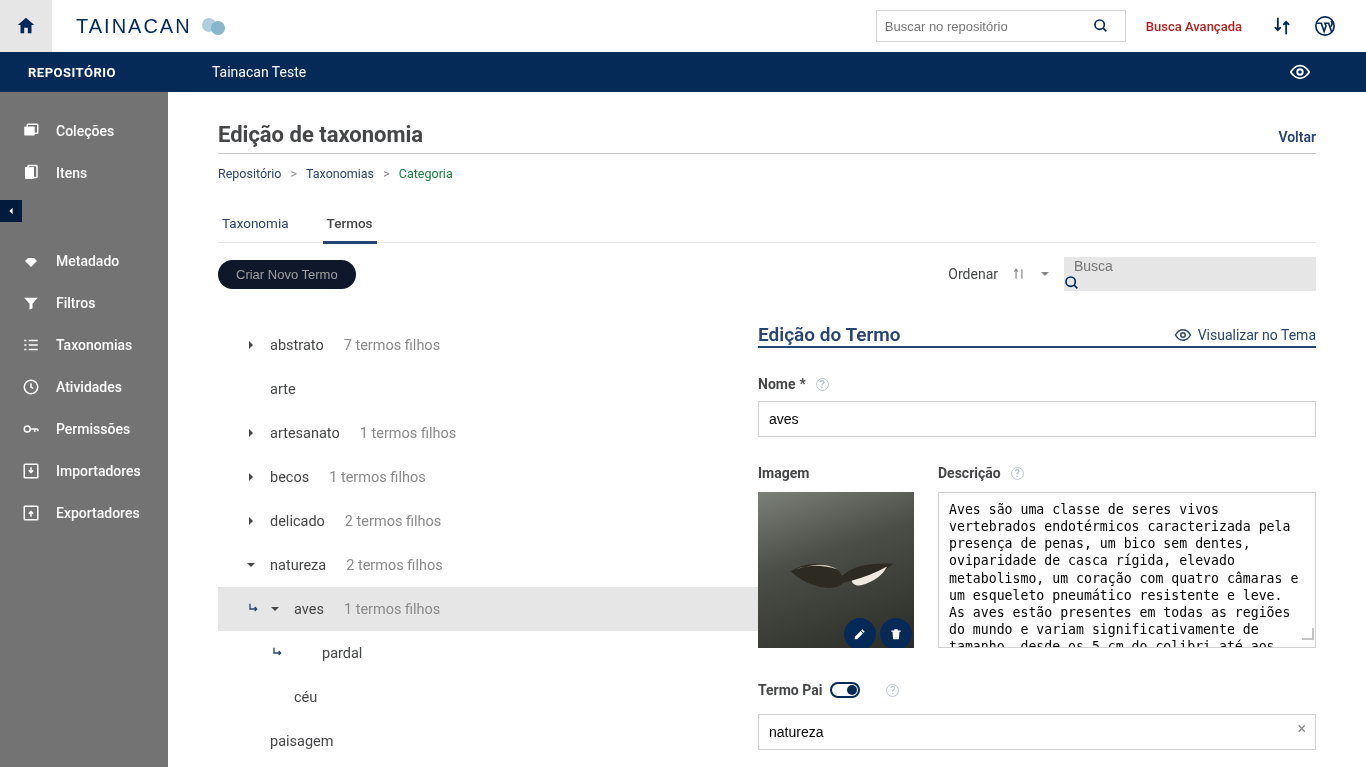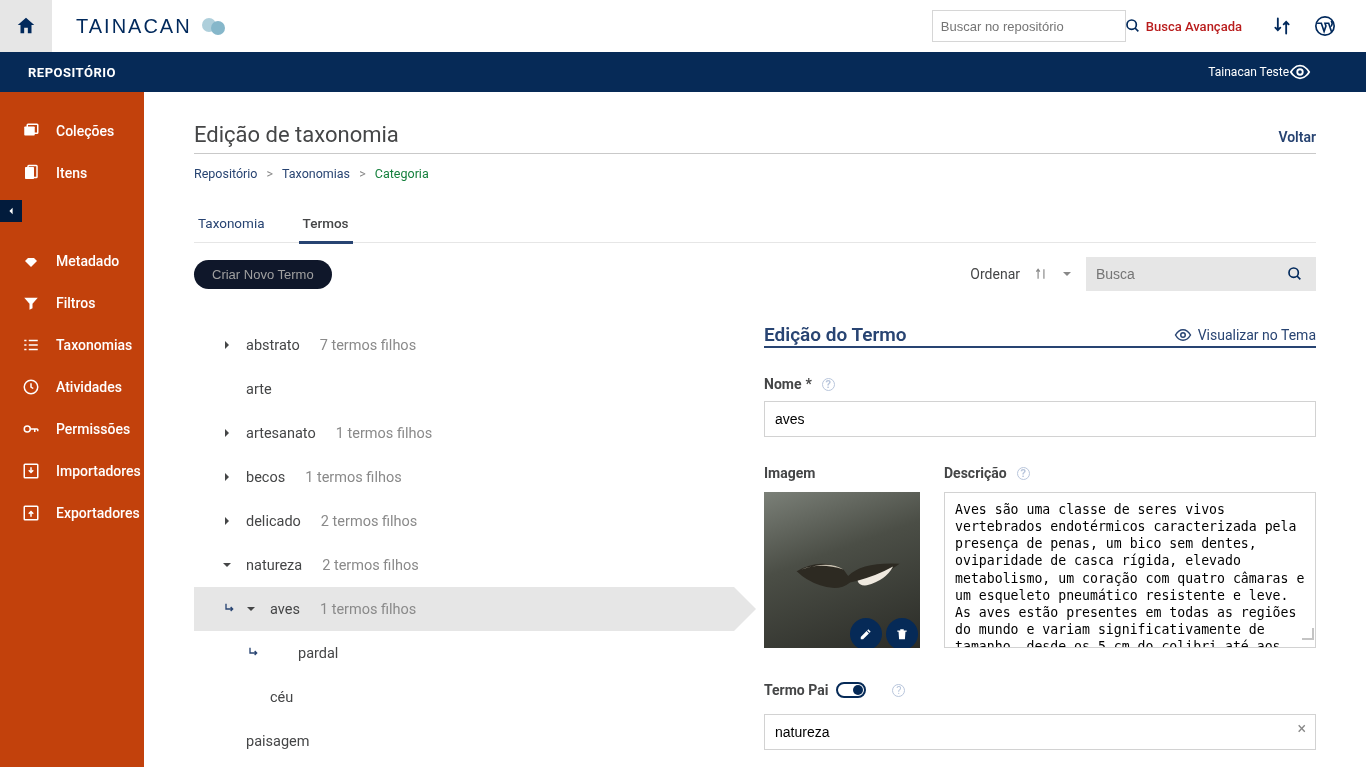--- a/index.html
+++ b/index.html
@@ -5,66 +5,66 @@
   * { box-sizing: border-box; margin: 0; padding: 0; }
   html, body { height: 100%; font-family: -apple-system, BlinkMacSystemFont, "Segoe UI", Roboto, sans-serif; color: #454647; }
   body { display: flex; flex-direction: column; overflow: hidden; }
 
   
   .topbar { height: 52px; display: flex; align-items: center; background: #fff; border-bottom: 0; }
   .home-btn { width: 52px; height: 52px; background: #e6e6e6; display: flex; align-items: center; justify-content: center; }
   .logo-area { display: flex; align-items: center; gap: 8px; margin-left: 24px; flex: 1; }
   .logo-text { font-family: "Trebuchet MS", sans-serif; letter-spacing: 2px; font-weight: 400; font-size: 20px; color: #01295c; text-transform: uppercase; }
   .logo-glyph { color: #9ec5d6; font-size: 22px; }
-  .top-search { margin-right: 20px; display: flex; align-items: center; border: 1px solid #d6d6d6; height: 32px; width: 194px; background: #fff; }
+  .top-search { margin-right: 20px; display: flex; align-items: center; border: 1px solid #d6d6d6; height: 32px; width: 250px; background: #fff; }
   .top-search input { flex: 1; border: none; outline: none; padding: 0 8px; font-size: 13px; color: #555; background: transparent; }
   .top-search .sicon { width: 32px; text-align: center; color: #01295c; }
   .adv-search { color: #b91c1c; font-size: 13px; margin-right: 30px; font-weight: 500; }
   .top-actions { display: flex; align-items: center; gap: 22px; margin-right: 30px; color: #01295c; }
 
   
   .bluebar { height: 40px; background: #062a57; display: flex; align-items: center; color: #fff; }
   .blue-left { width: 160px; padding-left: 28px; font-size: 13px; font-weight: 700; letter-spacing: 0.5px; }
-  .blue-title { padding-left: 52px; font-size: 12px; flex: 1; text-align: right; }
+  .blue-title { padding-left: 52px; font-size: 14px; flex: 1; }
   .blue-eye { margin-right: 55px; }
 
   
   .main { flex: 1; display: flex; min-height: 0; }
-  .sidebar-mini { width: 144px; background: #c2410c; color: #fff; position: relative; }
+  .sidebar-mini { width: 168px; background: #737373; color: #fff; position: relative; }
   .sidebar-mini ul { list-style: none; padding-top: 18px; }
   .sidebar-mini li { display: flex; align-items: center; gap: 14px; padding: 12px 0 12px 22px; font-size: 14px; cursor: pointer; font-weight: 500; }
   .sidebar-mini li .icon { width: 20px; text-align: center; }
   .sidebar-spacer { height: 46px; }
   .collapse-tab-inner { position: absolute; top: 108px; left: 0; width: 22px; height: 22px; background: #021b3c; display:flex; align-items:center; justify-content:center; font-size:10px; }
 
   .content { flex: 1; background: #fff; overflow-y: auto; padding: 30px 50px 30px 50px; }
 
   .page-header { display: flex; align-items: baseline; justify-content: space-between; border-bottom: 1px solid #c9c9c9; padding-bottom: 6px; }
-  .page-title { font-size: 22px; font-weight: 400; color: #454647; }
+  .page-title { font-size: 22px; font-weight: 700; color: #454647; }
   .back-link { color: #284472; font-size: 14px; font-weight: 600; }
 
   .breadcrumb { margin-top: 12px; font-size: 12.5px; color: #284472; }
   .breadcrumb .sep { margin: 0 6px; color: #888; }
   .breadcrumb .current { color: #15803d; }
 
   .tabs { display: flex; gap: 30px; margin-top: 34px; border-bottom: 1px solid #e6e6e6; }
   .tab { padding: 0 4px 10px 4px; font-size: 13.5px; color: #284472; cursor: pointer; }
   .tab.active { color: #454647; font-weight: 500; border-bottom: 3px solid #284472; margin-bottom: -2px; }
 
   .toolbar-row { display: flex; align-items: center; justify-content: space-between; margin-top: 14px; }
   .btn-disabled { background: #0f172a; color: #a0a0a0; border-radius: 16px; padding: 7px 18px; font-size: 13px; border: none; }
   .toolbar-right { display: flex; align-items: center; gap: 14px; }
   .order-label { font-size: 14px; color: #454647; }
   .sort-ico { font-size: 14px; color: #888; }
   .drop-ico { font-size: 11px; color: #888; }
-  .mini-search { background: #e6e6e6; display: flex; align-items: center; height: 34px; width: 230px; }
+  .mini-search { background: #e6e6e6; display: flex; align-items: flex-start; height: 34px; width: 252px; flex-direction: column; }
   .mini-search input { flex: 1; background: transparent; border: none; outline: none; padding: 0 10px; font-size: 14px; color: #444; }
   .mini-search .sicon { width: 32px; text-align: center; color: #01295c; }
 
-  .body-split { display: flex; gap: 30px; margin-top: 32px; }
+  .body-split { display: flex; margin-top: 32px; }
   .tree-col { width: 540px; }
   .edit-col { flex: 1; }
 
   .tree-row { display: flex; align-items: center; height: 44px; font-size: 14.5px; color: #454647; padding-left: 28px; position: relative; }
   .tree-row .caret { width: 18px; display: inline-block; color: #454647; font-size: 12px; }
   .tree-row .term-name { margin-left: 6px; }
   .tree-row .count { margin-left: 20px; color: #8a8a8a; }
   .tree-row.depth1 { padding-left: 52px; }
   .tree-row.depth2 { padding-left: 80px; }
   .tree-row.selected { background: #e6e6e6; position: relative; }

